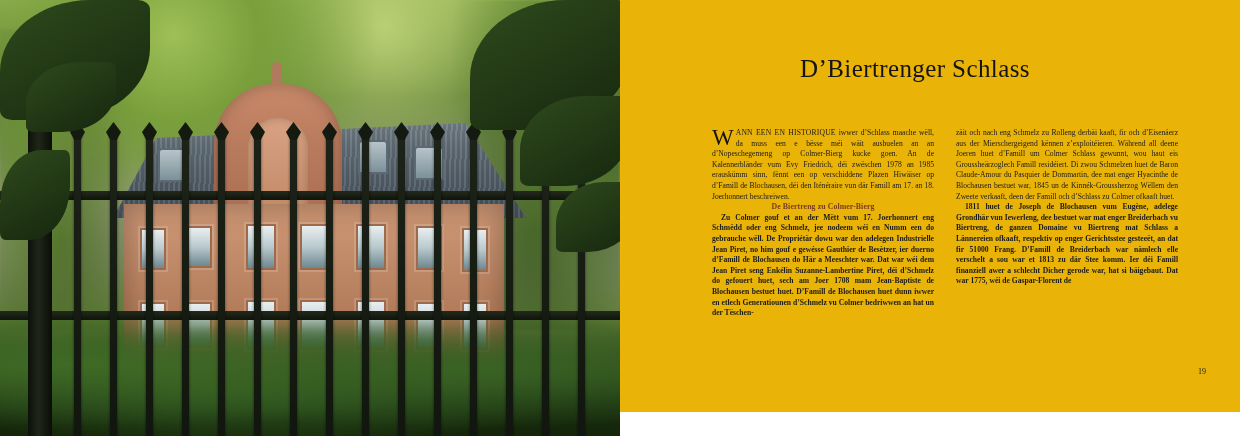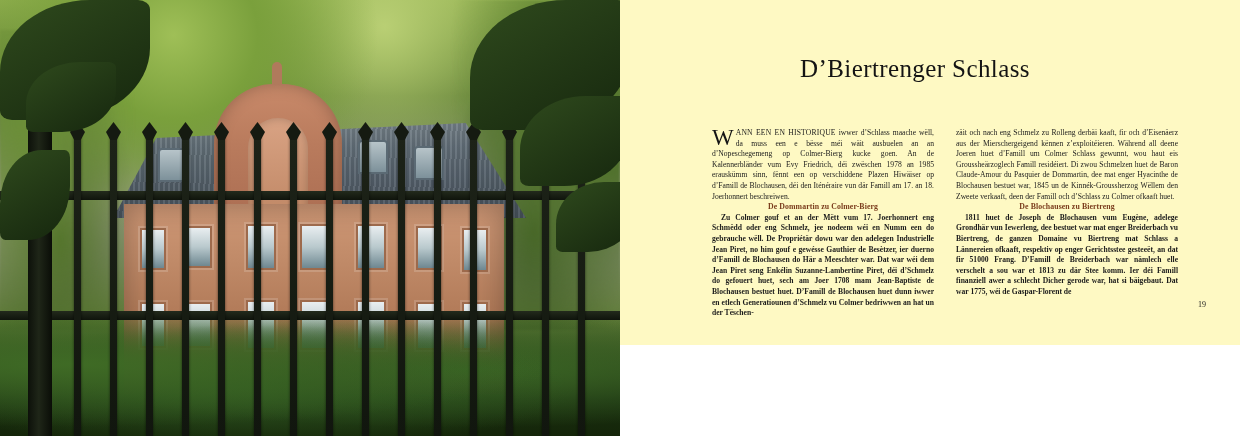--- a/index.html
+++ b/index.html
@@ -177,22 +177,22 @@
       radial-gradient(ellipse at 12% 40%, #3f6b25 0%, rgba(63,107,37,0) 62%),
       radial-gradient(ellipse at 40% 60%, #2f5620 0%, rgba(47,86,32,0) 62%),
       radial-gradient(ellipse at 75% 45%, #3a6524 0%, rgba(58,101,36,0) 62%),
       linear-gradient(180deg, rgba(24,46,16,0) 0%, #1a3011 70%, #142509 100%);
   }
 
   
   .text-page {
     position: relative;
     width: 620px;
-    height: 345px;
-    background: #fef9c3;
+    height: 412px;
+    background: #eab308;
     padding: 11px;
   }
   .chapter-title {
     position: absolute;
     left: 0; right: 30px;
     top: 38px;
     text-align: center;
     font-family: "Liberation Serif", serif;
     font-size: 25px;
     font-weight: 400;
@@ -325,29 +325,28 @@
 
     <h1 class="chapter-title">D’Biertrenger Schlass</h1>
 
     <div class="columns">
 
       <div class="col">
         <p class="dropcap-para">
           <span class="dropcap">W</span><span class="smallcaps">ANN EEN EN HISTORIQUE</span><span> iwwer d’Schlass maache wëll, da muss een e bësse méi wäit ausbuelen an an d’Nopeschegemeng op Colmer-Bierg kucke goen. An de Kalennerbländer vum Evy Friedrich, déi zwëschen 1978 an 1985 erauskümm sinn, fënnt een op verschiddene Plazen Hiwäiser op d’Famill de Blochausen, déi den Iténéraire vun där Famill am 17. an 18. Joerhonnert beschreiwen.</span>
         </p>
 
-        <p class="subhead">De Dommartin zu Colmer-Bierg</p>
+        <p class="subhead">De Biertreng zu Colmer-Bierg</p>
 
         <p class="indent">Zu Colmer gouf et an der Mëtt vum 17. Joerhonnert eng Schmëdd oder eng Schmelz, jee nodeem wéi en Numm een do gebrauche wëll. De Propriétär dowu war den adelegen Industrielle Jean Piret, no him gouf e gewésse Gauthier de Besètzer, ier duerno d’Famill de Blochausen do Här a Meeschter war. Dat war wéi dem Jean Piret seng Enkélin Suzanne-Lambertine Piret, déi d’Schmelz do gefouert huet, sech am Joer 1708 mam Jean-Baptiste de Blochausen bestuet huet. D’Famill de Blochausen huet dunn iwwer en etlech Generatiounen d’Schmelz vu Colmer bedriwwen an hat un der Tëschen-</p>
       </div>
 
       <div class="col">
         <p>zäit och nach eng Schmelz zu Rolleng derbäi kaaft, fir och d’Eisenäerz aus der Mierschergeigend kënnen z’exploitéieren. Während all deene Joeren huet d’Famill um Colmer Schlass gewunnt, wou haut eis Groussheärzoglech Famill residéiert. Di zwou Schmelzen huet de Baron Claude-Amour du Pasquier de Dommartin, dee mat enger Hyacinthe de Blochausen bestuet war, 1845 un de Kinnék-Groussherzog Wëllem den Zweete verkaaft, deen der Famill och d’Schlass zu Colmer ofkaaft huet.</p>
 
-        <p class="subhead">De Blochausen zu Biertreng</p>
 
         <p class="indent">1811 huet de Joseph de Blochausen vum Eugène, adelege Grondhär vun Iewerleng, dee bestuet war mat enger Breiderbach vu Biertreng, de ganzen Domaine vu Biertreng mat Schlass a Lännereien ofkaaft, respektiv op enger Gerichtsstee gesteeët, an dat fir 51000 Frang. D’Famill de Breiderbach war nämlech elle verschelt a sou war et 1813 zu där Stee komm. Ier déi Famill finanziell awer a schlecht Dicher gerode war, hat si bäigebaut. Dat war 1775, wéi de Gaspar-Florent de</p>
       </div>
     </div>
 
     <div class="folio">19</div>
   </div>
 </div>
 
 </body></html>

